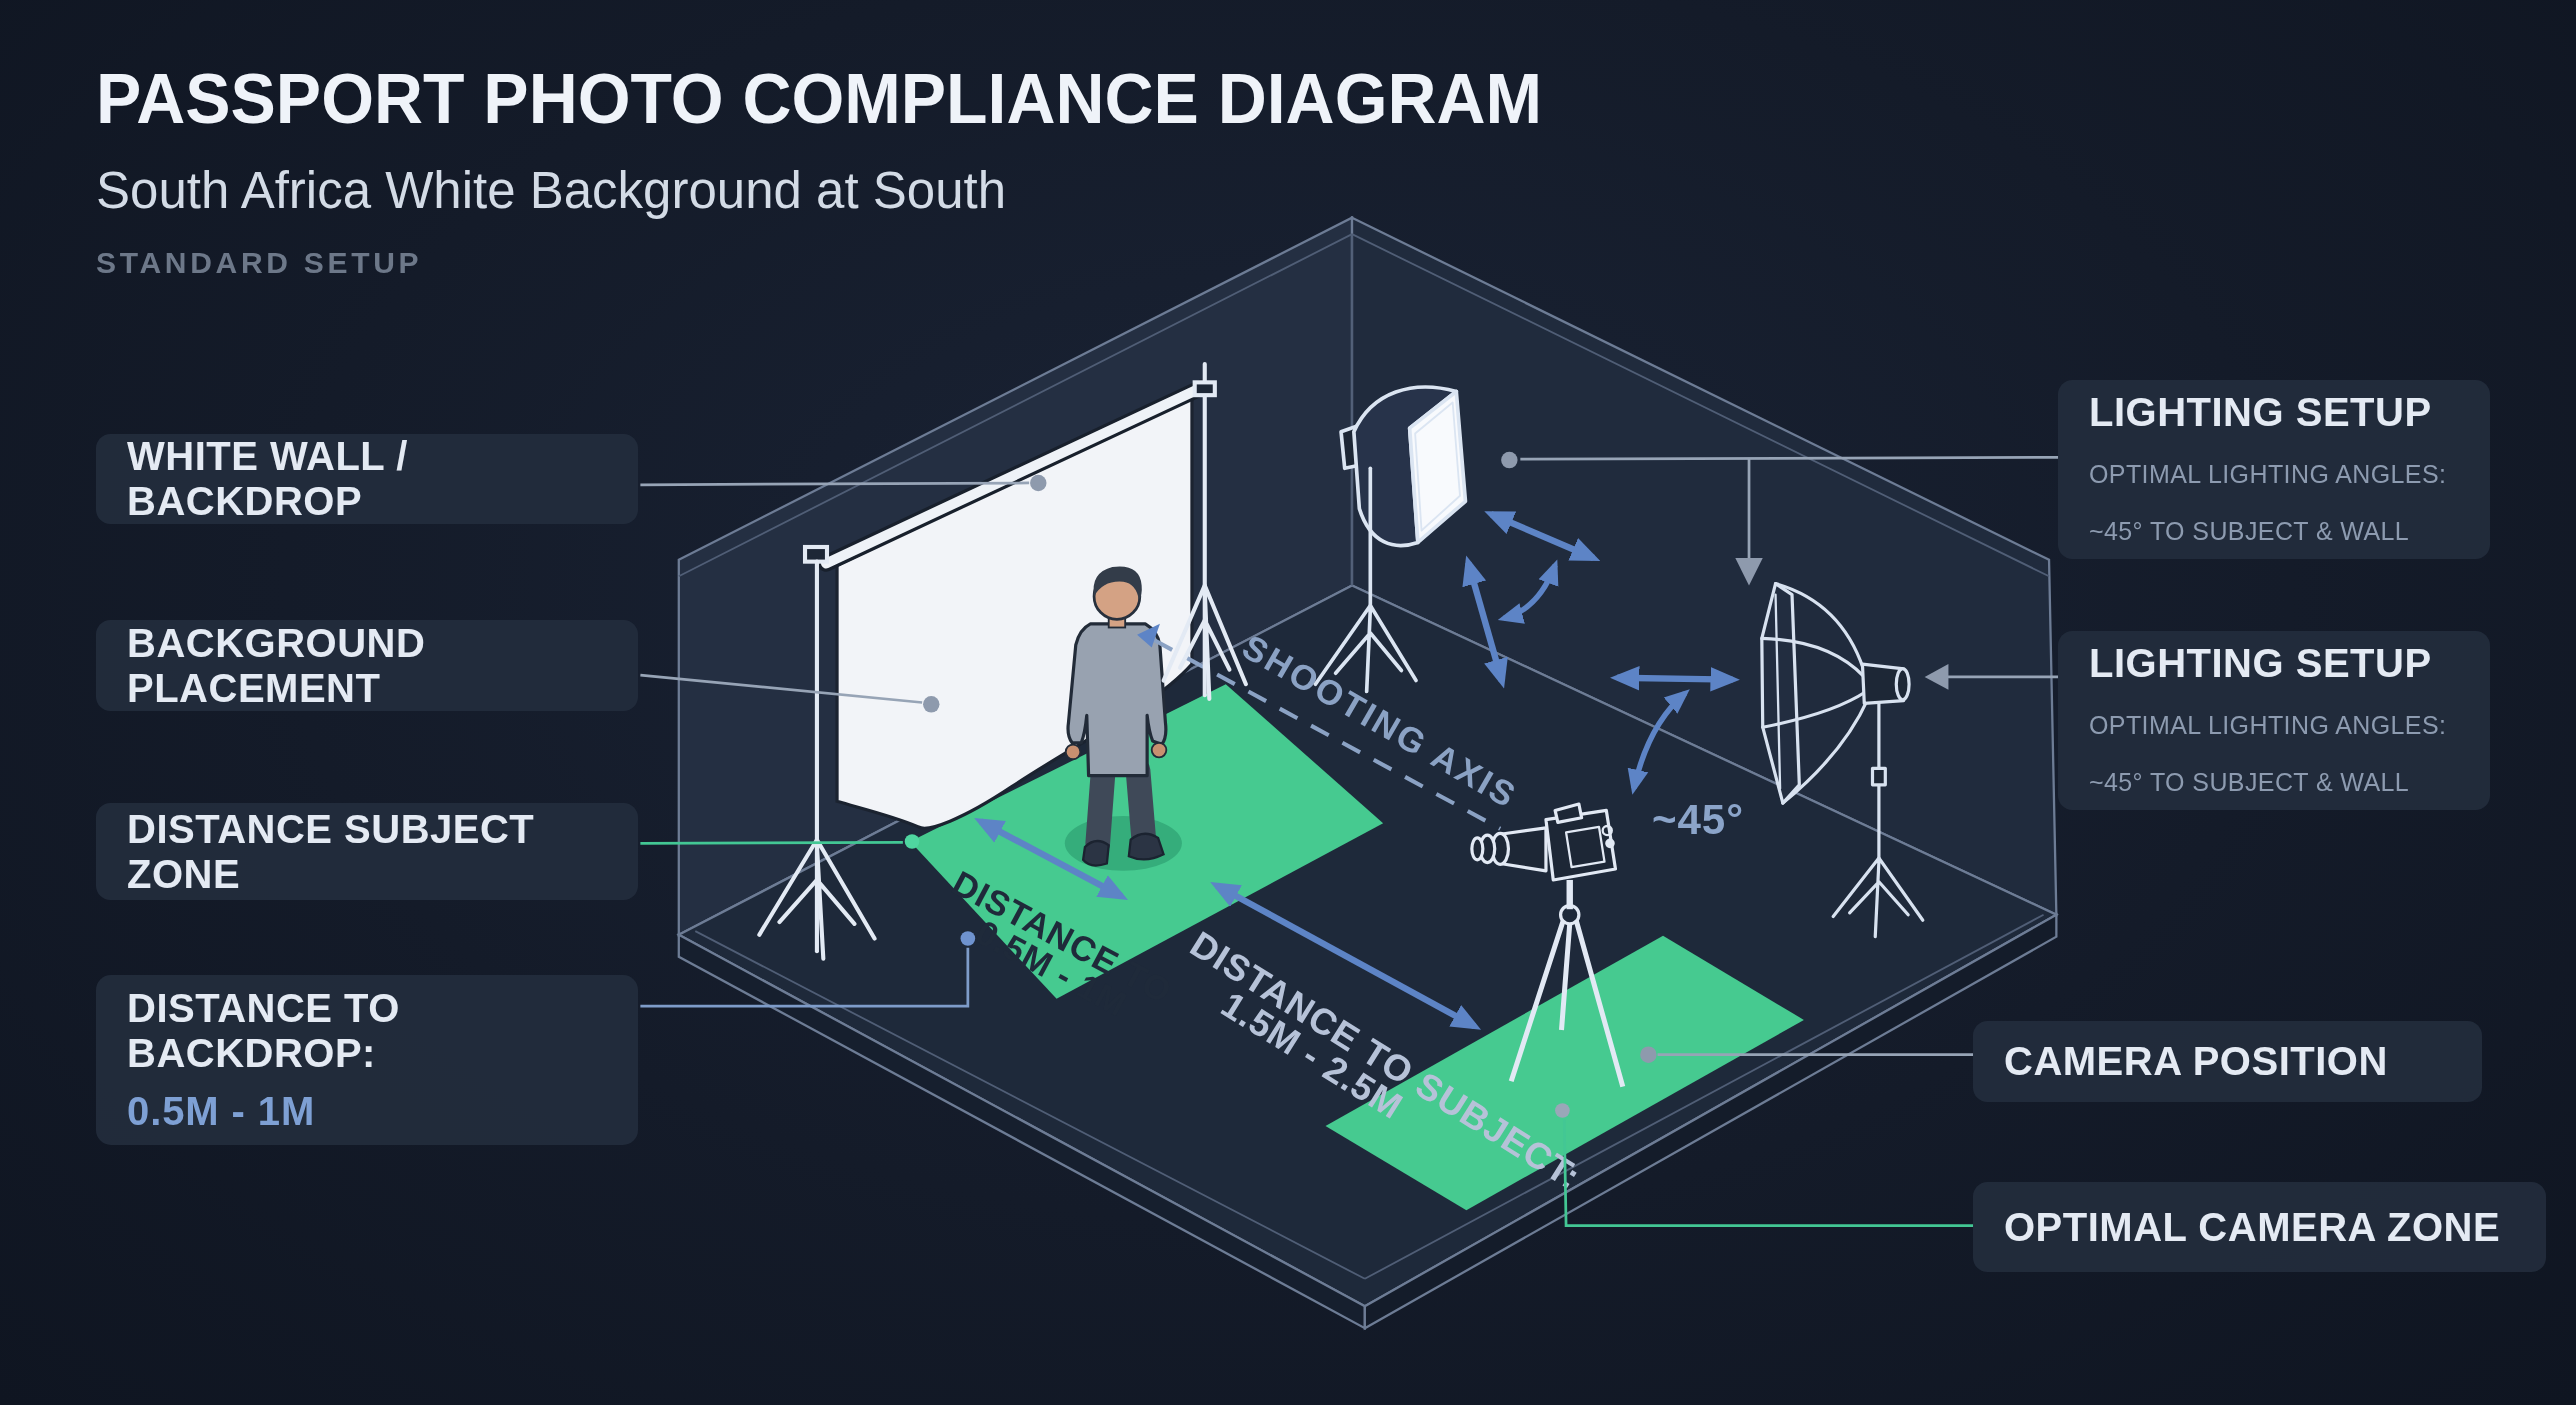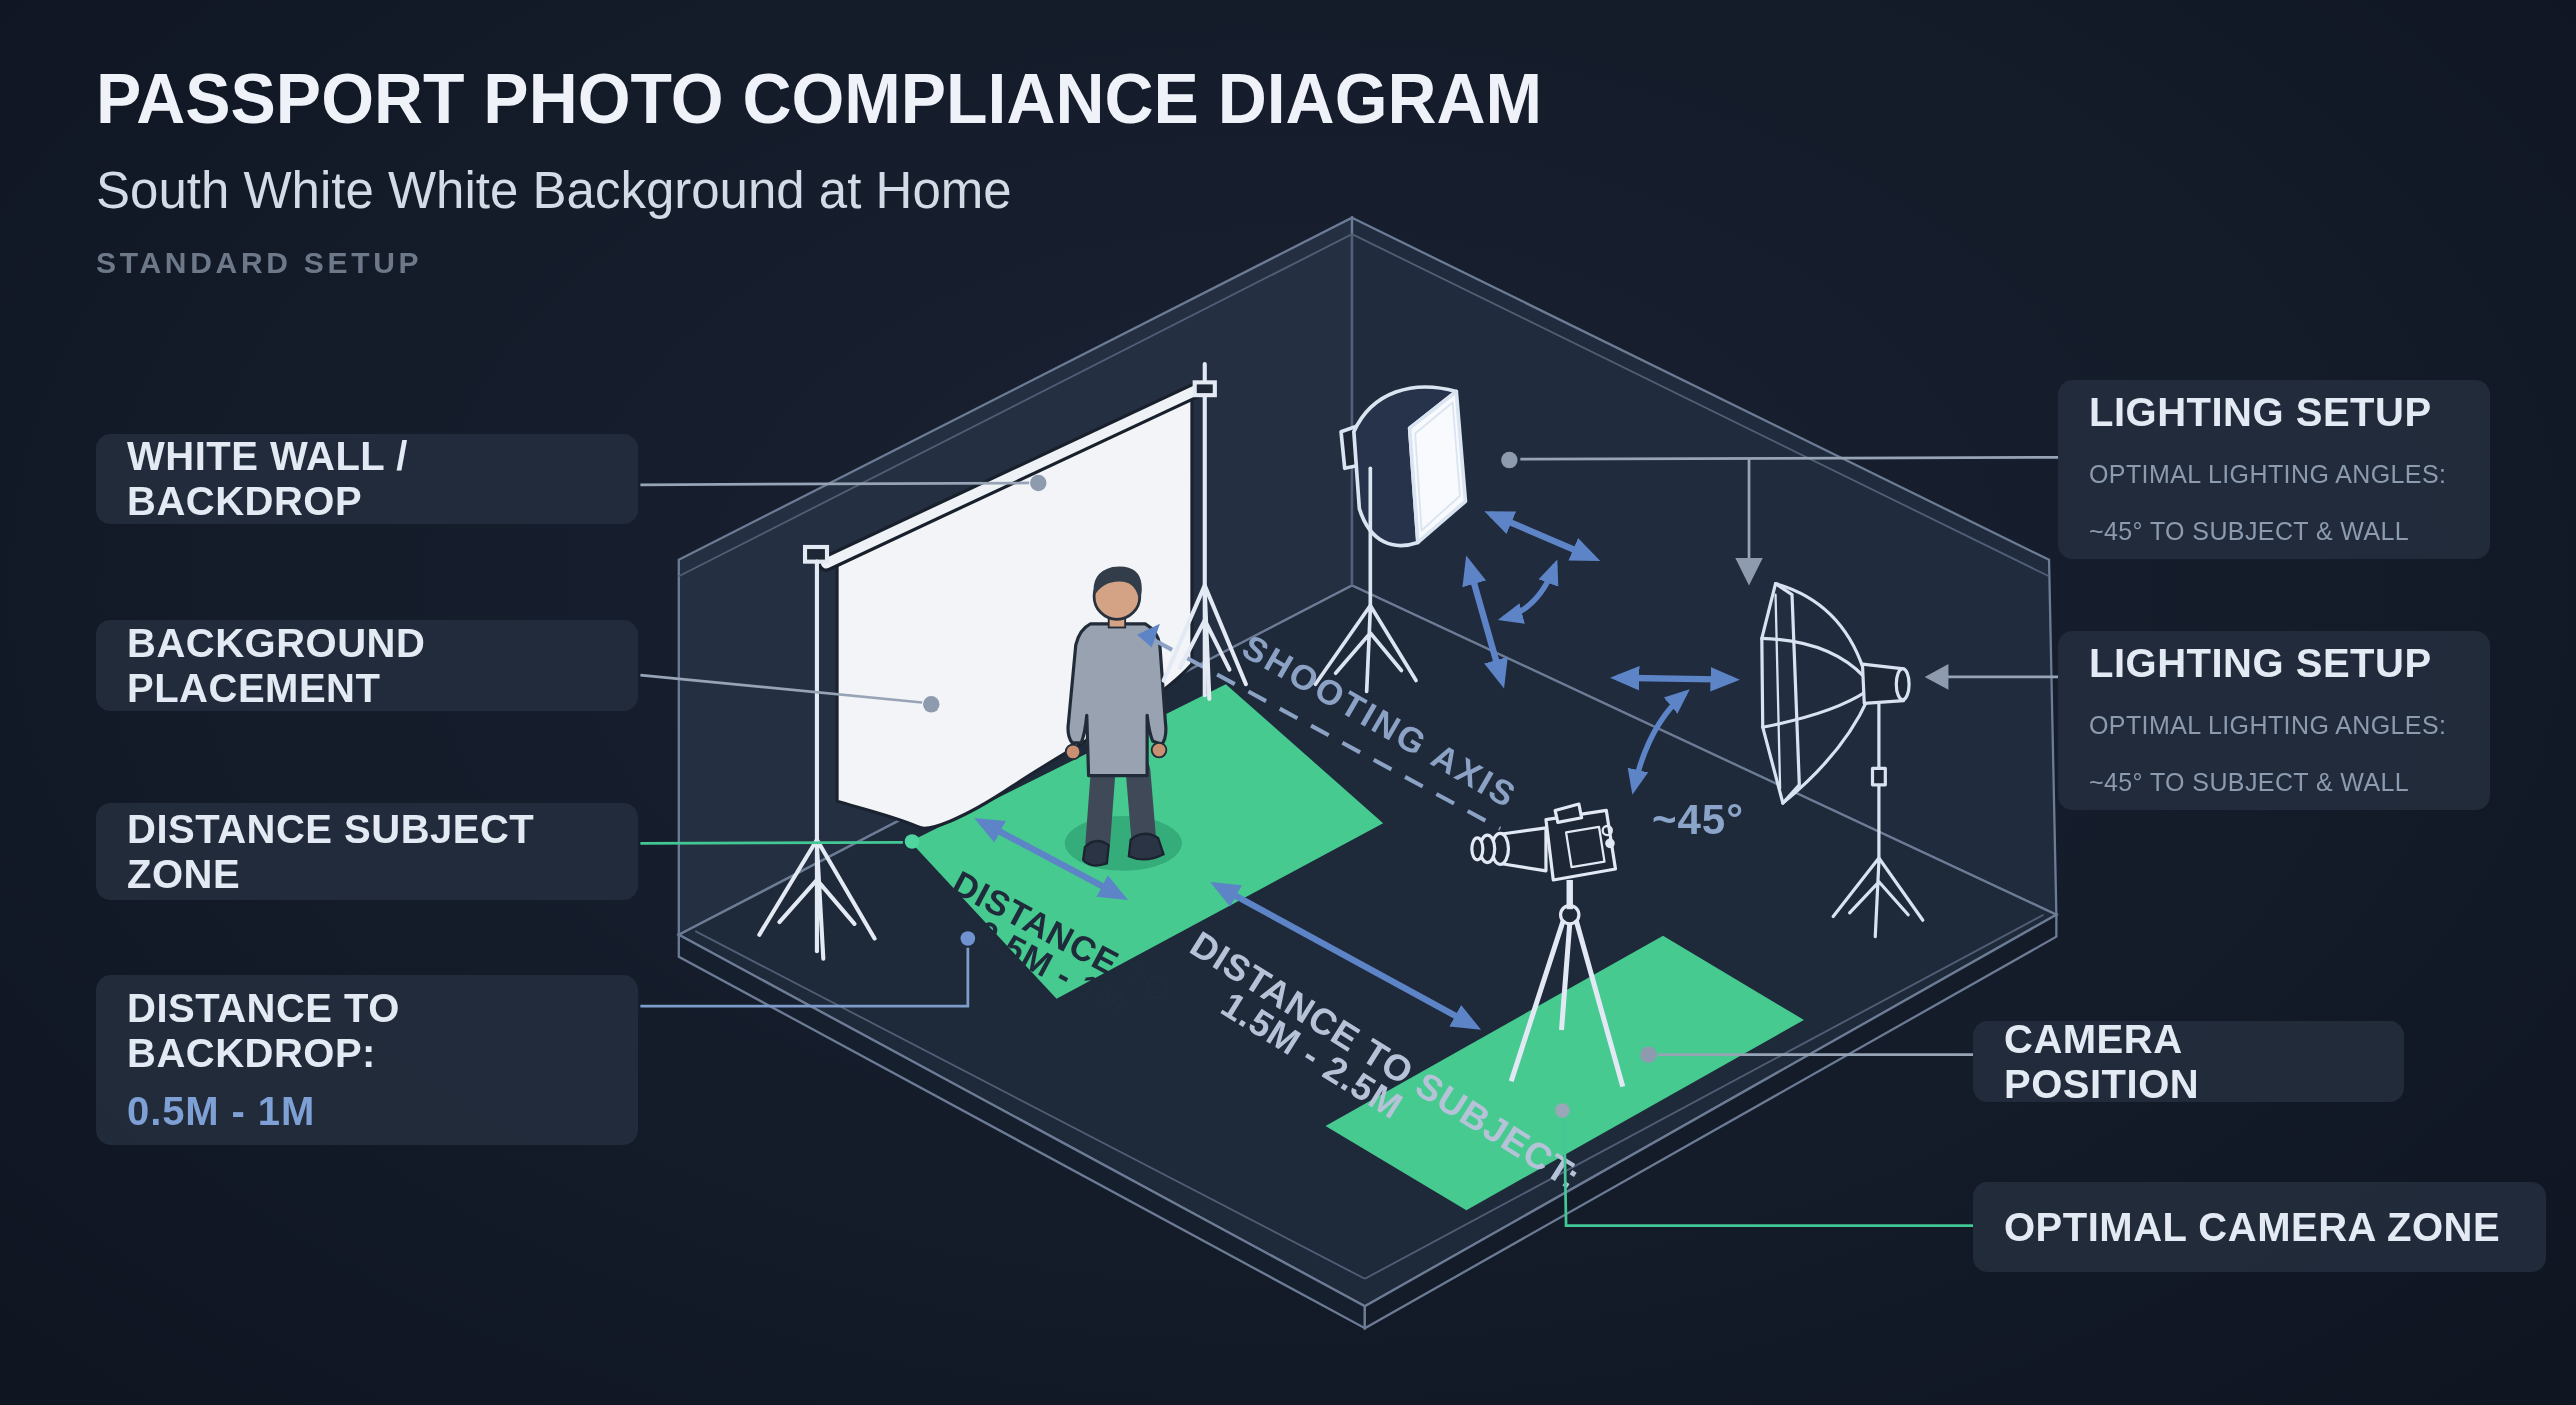--- a/index.html
+++ b/index.html
@@ -19,21 +19,21 @@
   .panel .s{font-size:25px;color:#8d9bb0;margin-top:22px;line-height:1.42;letter-spacing:0.4px;}
   .panel .s:first-of-type{margin-top:12.8px;}
   .panel .v{font-size:40px;font-weight:700;color:#7ea0d4;margin-top:12.8px;letter-spacing:0.9px;}
   
   #lb0{left:96px;top:434px;width:542px;height:90px;}
   #lb1{left:96px;top:620px;width:542px;height:91px;}
   #lb2{left:96px;top:803px;width:542px;height:97px;}
   #lb3{left:96px;top:975px;width:542px;height:170px;border-radius:15px;}
   #rb0{left:2058px;top:380px;width:432px;height:179px;}
   #rb1{left:2058px;top:631px;width:432px;height:179px;}
-  #rb2{left:1973px;top:1021px;width:431px;height:81px;justify-content:center;}
+  #rb2{left:1973px;top:1021px;width:509px;height:81px;justify-content:center;}
   #rb3{left:1973px;top:1182px;width:573px;height:90px;justify-content:center;}
   text{font-family:"Liberation Sans",sans-serif;}
 </style>
 </head>
 <body>
 
 <div class="stage">
 
   <svg width="2576" height="1405" viewBox="0 0 2816 1536">
     <defs>
@@ -161,21 +161,21 @@
       <polygon points="2130,726 2130,754 2104,740" fill="#8e9aad"></polygon>
       <path d="M2157,1153 L1812,1153" stroke="#97a4b6" stroke-width="3"></path>
       <circle cx="1802" cy="1153" r="9" fill="#8e9aad"></circle>
       <path d="M2157,1340 L1712,1340 L1710,1224" stroke="#43c794" stroke-width="3"></path>
       <circle cx="1708" cy="1214" r="8" fill="#9aa7b8"></circle>
     </g>
   </svg>
 
   <div class="hdr">
     <h1>PASSPORT PHOTO COMPLIANCE DIAGRAM</h1>
-    <p class="sub">South White White Background at Home</p>
+    <p class="sub">South Africa White Background at South</p>
     <p class="tag">STANDARD SETUP</p>
   </div>
 
   <div class="panel" id="lb1">
     <div class="t">BACKGROUND PLACEMENT</div>
   </div>
   <div class="panel" id="lb0">
     <div class="t">WHITE WALL / BACKDROP</div>
   </div>
   <div class="panel" id="lb2">

